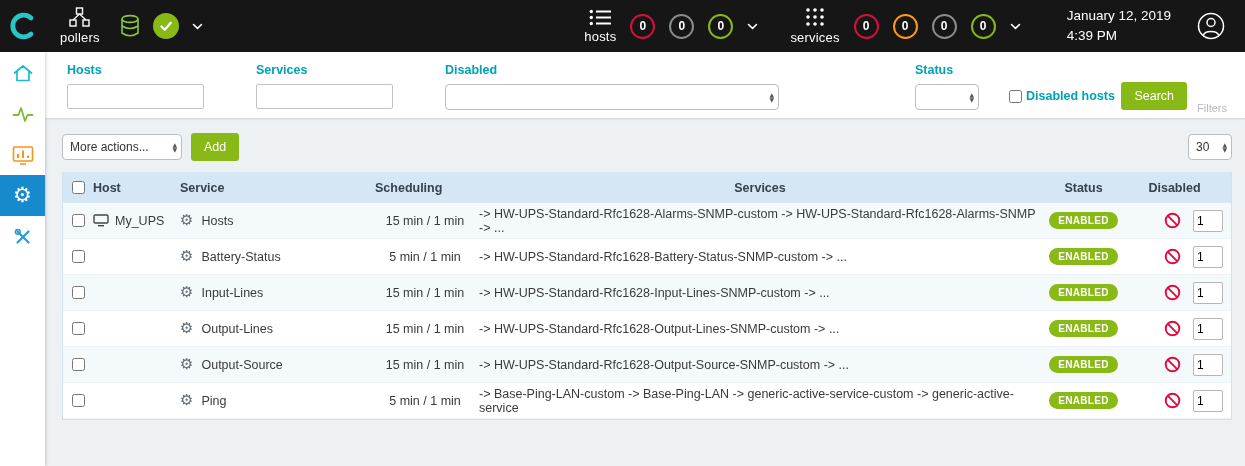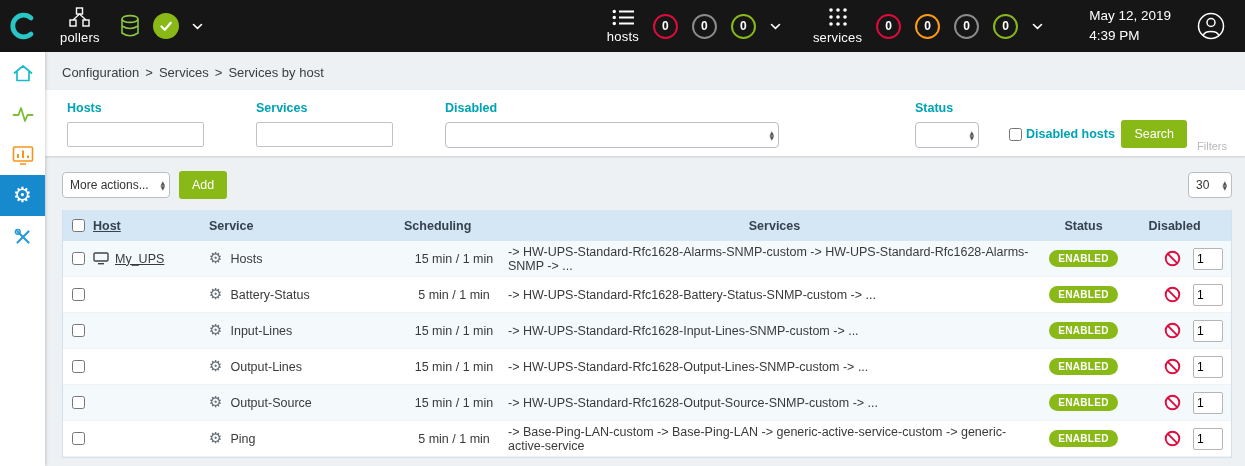--- a/index.html
+++ b/index.html
@@ -48,33 +48,33 @@
   .col-status { margin-right:30px; width:64px; }
   .disabled-wrap { display:flex; align-items:center; gap:4px; margin-top:26px; cursor:pointer; }
   .disabled-wrap input { width:13px; height:13px; }
   .disabled-label { color:#00a3b4; font-size:12.5px; font-weight:bold; }
   .search-wrap { margin-left:auto; margin-right:44px; margin-top:19px; }
   .btn-green { background:#88b917; color:#fff; border:none; border-radius:3px; font-size:12.5px; padding:7px 13px; cursor:pointer; font-family:"Liberation Sans", sans-serif; }
   .filters-caption { position:absolute; right:18px; bottom:4px; color:#b8b8b8; font-size:11px; }
 
   
   .actions-row { display:flex; align-items:center; padding:15px 13px 11px 17px; }
-  .more-actions { width:108px; margin-right:9px; }
+  .more-actions { width:120px; margin-right:9px; }
   .page-size { width:44px; margin-left:auto; }
 
   
   .table { margin:0 13px 0 17px; background:#fff; border:1px solid #d4e0ea; border-top:none; }
   .thead { display:flex; align-items:center; height:31px; background:#d5e7f4; font-weight:bold; font-size:12.5px; color:#36424e; }
   .trow { display:flex; align-items:center; height:36px; font-size:12.5px; color:#3a3a3a; border-bottom:1px solid #eef3f7; }
   .trow.even { background:#f4f9fc; }
   .trow.odd { background:#ffffff; }
   .cell { display:flex; align-items:center; }
   .c-check { width:30px; padding-left:9px; }
   .c-check input { width:13px; height:13px; }
-  .c-host { width:116px; gap:6px;text-decoration:underline; }
+  .c-host { width:87px; gap:6px; }
   .c-service { width:195px; gap:8px; }
   .c-sched { width:100px; justify-content:center; text-align:center; }
   .c-sched.head { justify-content:flex-start; text-align:left; }
   .c-template { flex:1; padding-left:4px; }
   .c-template.head { justify-content:center; }
   .c-status { width:85px; justify-content:center; }
   .c-options { width:105px; justify-content:flex-end; gap:12px; padding-right:8px; }
   .row-gear { font-family:"DejaVu Sans", sans-serif; font-size:15px; color:#5f6a72; line-height:1; }
   .badge { color:#fff; font-size:10px; font-weight:bold; padding:3px 9px; border-radius:10px; letter-spacing:.3px; background:#88b917; }
   .opt-input { width:30px; height:22px; border:1px solid #b5b5b5; font-size:12px; padding:0 3px; border-radius:2px; }
@@ -165,21 +165,21 @@
       <span class="counter" style="border-color: rgb(139, 139, 142);">0</span>
       <span class="counter" style="border-color: rgb(136, 185, 23);">0</span>
       <span class="chev">
         <svg width="11" height="7" viewBox="0 0 11 7">
             <polyline points="1.5,1.5 5.5,5.3 9.5,1.5" stroke="#fff" stroke-width="1.6" fill="none" stroke-linecap="round"></polyline>
           </svg>
       </span>
     </div>
 
     <div class="clock">
-      <div>May 12, 2019</div>
+      <div>January 12, 2019</div>
       <div>4:39 PM</div>
     </div>
 
     <div class="profile">
       <svg width="28" height="28" viewBox="0 0 28 28">
         <circle cx="14" cy="14" r="12.5" stroke="#fff" fill="none" stroke-width="1.5"></circle>
         <circle cx="14" cy="10.5" r="4" stroke="#fff" fill="none" stroke-width="1.5"></circle>
         <path d="M6.2 23.5 C8 18.2 20 18.2 21.8 23.5" stroke="#fff" fill="none" stroke-width="1.5"></path>
       </svg>
     </div>
@@ -212,23 +212,20 @@
       <svg width="20" height="20" viewBox="0 0 20 20">
         <line x1="4.5" y1="15.5" x2="15.5" y2="4.5" stroke="#2b9bd7" stroke-width="2.2" stroke-linecap="round"></line>
         <line x1="4.5" y1="4.5" x2="15.5" y2="15.5" stroke="#2b9bd7" stroke-width="2.2" stroke-linecap="round"></line>
         <circle cx="4.8" cy="4.8" r="2.4" stroke="#2b9bd7" fill="none" stroke-width="1.5"></circle>
       </svg>
     </div>
   </nav>
 
   <main class="main">
 
-    <div class="breadcrumb">
-      <span class="crumb">Configuration</span><span class="sep">&gt;</span><span class="crumb">Services</span><span class="sep">&gt;</span><span class="crumb">Services by host</span>
-    </div>
 
     <section class="filter-panel">
       <div class="fcol col-hosts">
         <span class="flabel">Hosts</span>
         <input class="ftext" type="text" value="" style="">
       </div>
       <div class="fcol col-services">
         <span class="flabel">Services</span>
         <input class="ftext" type="text" value="" style="">
       </div>

